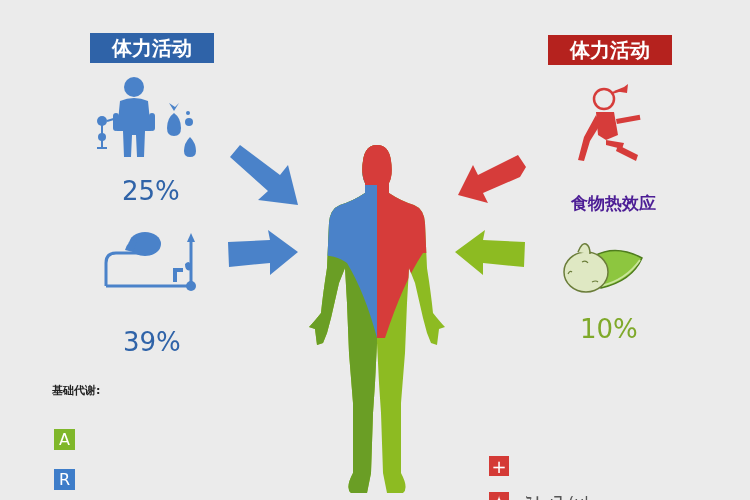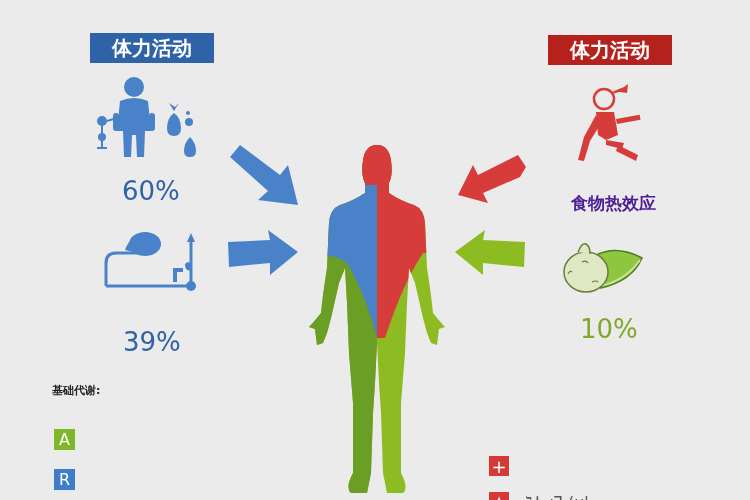--- a/index.html
+++ b/index.html
@@ -45,21 +45,21 @@
     <rect x="6" y="52" width="2" height="22"></rect>
     <rect x="2" y="74" width="10" height="2"></rect>
     <line x1="12" y1="48" x2="22" y2="45" stroke="#4a82c9" stroke-width="2"></line>
     <path d="M72 55 Q72 45 79 40 Q86 45 86 55 Q86 63 79 63 Q72 63 72 55 Z"></path>
     <path d="M74 30 L79 38 L84 30 L80 34 Z"></path>
     <circle cx="94" cy="49" r="4"></circle>
     <circle cx="93" cy="40" r="2"></circle>
     <path d="M89 78 Q89 70 95 64 Q101 70 101 78 Q101 84 95 84 Q89 84 89 78 Z"></path>
   </g>
 </svg>
-<div class="pct pct-blue" style="left:122px;top:176px">60%</div>
+<div class="pct pct-blue" style="left:122px;top:176px">25%</div>
 
 <svg style="left:103px;top:228px" width="95" height="62" viewBox="0 0 95 62">
   <g fill="none" stroke="#4a82c9" stroke-width="3">
     <path d="M3 58 L3 35 Q3 25 13 25 L45 25"></path>
     <line x1="3" y1="58" x2="88" y2="58"></line>
     <line x1="88" y1="58" x2="88" y2="12"></line>
   </g>
   <g fill="#4a82c9">
     <ellipse cx="42" cy="16" rx="16" ry="12"></ellipse>
     <path d="M22 22 Q26 10 34 12 L30 24 Z"></path>

